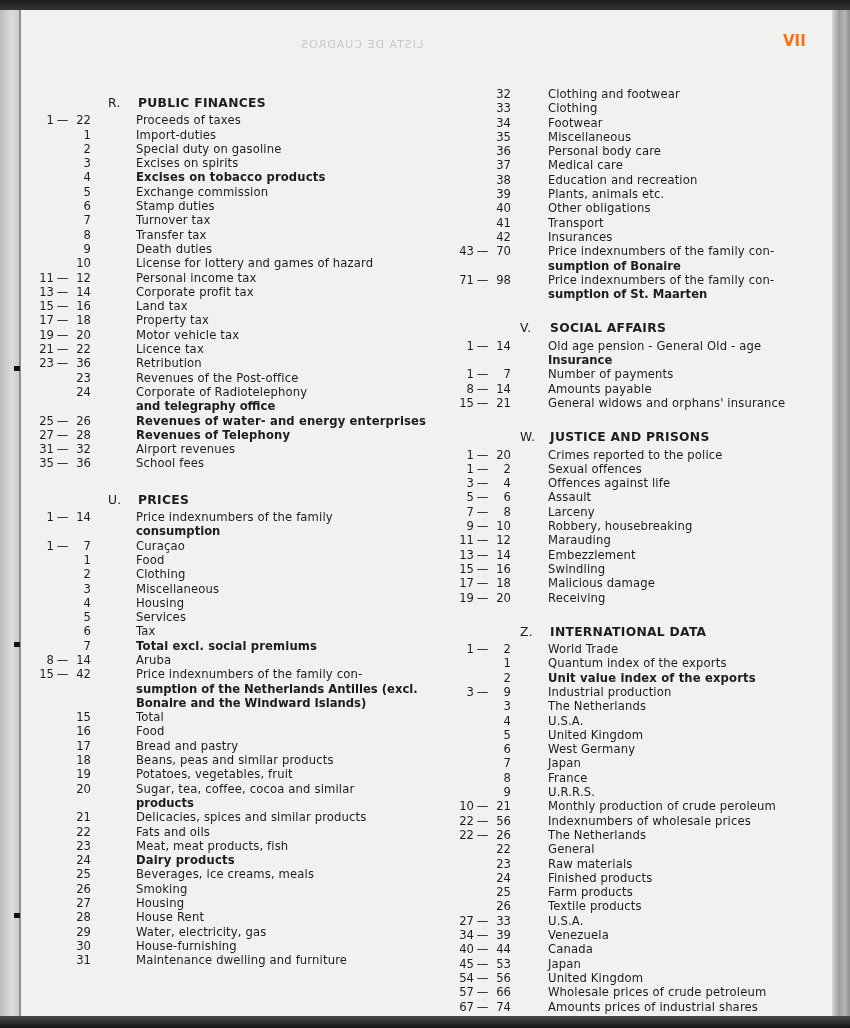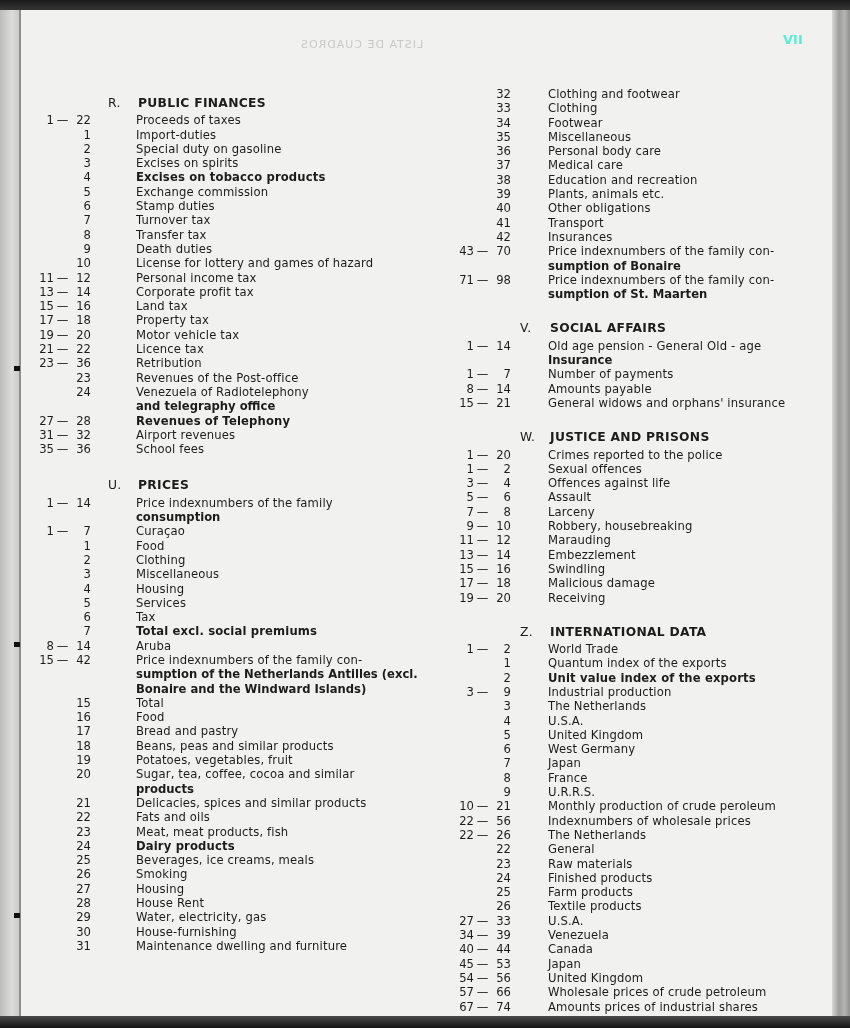--- a/index.html
+++ b/index.html
@@ -15,21 +15,21 @@
     background: linear-gradient(#4a4a4a, #151515); }
   .page { position: absolute; left: 0; top: 10px; width: 850px; height: 1008px;
     background: #f1f1ef; }
   .spine { position: absolute; left: 0; top: 10px; width: 20px; height: 1008px;
     background: linear-gradient(90deg, #bdbdbb, #dcdcda 60%, #c8c8c6); }
   .spine-line { position: absolute; left: 19px; top: 10px; width: 2px; height: 1008px; background: #8f8f8d; }
   .edge { position: absolute; right: 0; top: 10px; width: 18px; height: 1008px;
     background: linear-gradient(90deg, #d8d8d6, #9c9c9a 40%, #b5b5b3 70%, #8d8d8b); }
   .ghost { position: absolute; left: 300px; top: 38px; font-size: 11px; letter-spacing: 1px;
     color: #c9c9c7; transform: scaleX(-1); }
-  .pagenum { position: absolute; left: 783px; top: 32px; font-size: 13px; font-weight: bold; color: #5eead4; letter-spacing: 0px; }
+  .pagenum { position: absolute; left: 783px; top: 32px; font-size: 15px; font-weight: bold; color: #f97316; letter-spacing: 0px; }
 
   .col { position: absolute; font-size: 11.6px; line-height: 14.3px; }
   .col-left { left: 28px; top: 88px; width: 400px; }
   .col-right { left: 448px; top: 87px; width: 360px; }
   .row { position: relative; display: flex; white-space: nowrap; }
   .num { width: 108px; flex: none; text-align: left; padding-left: 0; }
   .col-right .num { width: 100px; }
   .num .a { display: inline-block; width: 26px; text-align: right; }
   .num .dash { display: inline-block; width: 17px; text-align: center; }
   .num .b { display: inline-block; width: 20px; text-align: right; }
@@ -133,23 +133,27 @@
     <div class="row">
       <span class="num"><span class="a">23</span><span class="dash">—</span><span class="b">36</span></span>
       <span class="label">Retribution</span>
     </div>
     <div class="row">
       <span class="num"><span class="single">23</span></span>
       <span class="label">Revenues of the Post-office</span>
     </div>
     <div class="row">
       <span class="num"><span class="single">24</span></span>
-      <span class="label">Venezuela of Radiotelephony</span>
+      <span class="label">Corporate of Radiotelephony</span>
     </div>
     <div class="row cont">and telegraphy office</div>
+    <div class="row">
+      <span class="num"><span class="a">25</span><span class="dash">—</span><span class="b">26</span></span>
+      <span class="label bold">Revenues of water- and energy enterprises</span>
+    </div>
     <div class="row">
       <span class="num"><span class="a">27</span><span class="dash">—</span><span class="b">28</span></span>
       <span class="label bold">Revenues of Telephony</span>
     </div>
     <div class="row">
       <span class="num"><span class="a">31</span><span class="dash">—</span><span class="b">32</span></span>
       <span class="label">Airport revenues</span>
     </div>
     <div class="row">
       <span class="num"><span class="a">35</span><span class="dash">—</span><span class="b">36</span></span>

